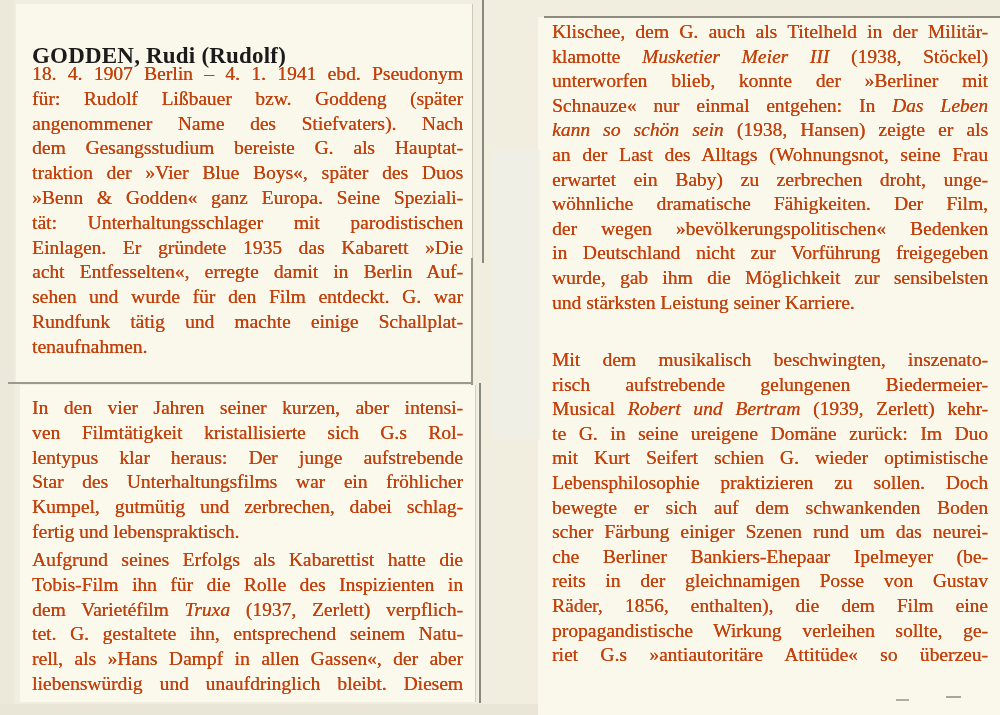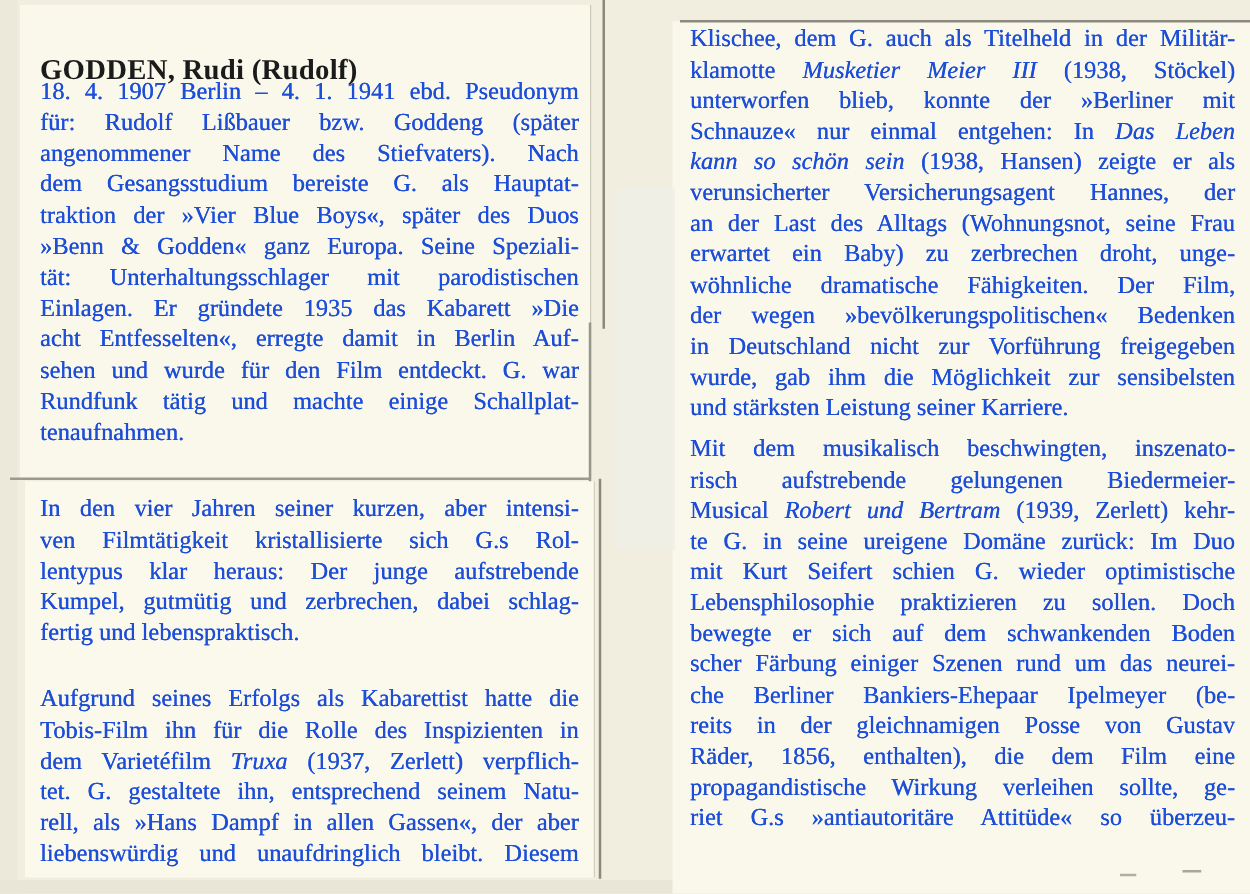--- a/index.html
+++ b/index.html
@@ -34,21 +34,21 @@
 
   
   #headword {
     left: 32px; top: 28px; width: 440px;
     font-size: 23px; font-weight: bold; letter-spacing: .2px;
     white-space: nowrap;
   }
   .para {
     position: absolute;
     font-size: 19.5px;
-    color: #1d4ed8;
+    color: #c2410c;
     text-shadow: 0.25px 0 0 currentColor; 
   }
   .para-left  { left: 32px;  width: 431px; line-height: 24.8px; }
   .para-right { left: 552px; width: 436px; line-height: 24.6px; }
   #para-l1 { top: 62px; }
   #para-l2 { top: 396px; }
   #para-l3 { top: 548px; }
   #para-r1 { top: 20px; }
   #para-r2 { top: 348px; }
   .ln { text-align: justify; text-align-last: justify; }
@@ -87,38 +87,38 @@
     <div class="ln">Einlagen. Er gründete 1935 das Kabarett »Die</div>
     <div class="ln">acht Entfesselten«, erregte damit in Berlin Auf-</div>
     <div class="ln">sehen und wurde für den Film entdeckt. G. war</div>
     <div class="ln">Rundfunk tätig und machte einige Schallplat-</div>
     <div class="ln ln-end">tenaufnahmen.</div>
   </div>
 <div class="para para-left" id="para-l2">
     <div class="ln">In den vier Jahren seiner kurzen, aber intensi-</div>
     <div class="ln">ven Filmtätigkeit kristallisierte sich G.s Rol-</div>
     <div class="ln">lentypus klar heraus: Der junge aufstrebende</div>
+    <div class="ln">Star des Unterhaltungsfilms war ein fröhlicher</div>
     <div class="ln">Kumpel, gutmütig und zerbrechen, dabei schlag-</div>
     <div class="ln ln-end">fertig und lebenspraktisch.</div>
   </div>
 <div class="para para-left" id="para-l3">
     <div class="ln">Aufgrund seines Erfolgs als Kabarettist hatte die</div>
     <div class="ln">Tobis-Film ihn für die Rolle des Inspizienten in</div>
     <div class="ln">dem Varietéfilm <i>Truxa</i> (1937, Zerlett) verpflich-</div>
     <div class="ln">tet. G. gestaltete ihn, entsprechend seinem Natu-</div>
     <div class="ln">rell, als »Hans Dampf in allen Gassen«, der aber</div>
     <div class="ln">liebenswürdig und unaufdringlich bleibt. Diesem</div>
   </div>
 <div class="para para-right" id="para-r1">
     <div class="ln">Klischee, dem G. auch als Titelheld in der Militär-</div>
     <div class="ln">klamotte <i>Musketier Meier III</i> (1938, Stöckel)</div>
     <div class="ln">unterworfen blieb, konnte der »Berliner mit</div>
     <div class="ln">Schnauze« nur einmal entgehen: In <i>Das Leben</i></div>
     <div class="ln"><i>kann so schön sein</i> (1938, Hansen) zeigte er als</div>
-    <div class="ln">verunsicherter Versicherungsagent Hannes, der</div>
     <div class="ln">an der Last des Alltags (Wohnungsnot, seine Frau</div>
     <div class="ln">erwartet ein Baby) zu zerbrechen droht, unge-</div>
     <div class="ln">wöhnliche dramatische Fähigkeiten. Der Film,</div>
     <div class="ln">der wegen »bevölkerungspolitischen« Bedenken</div>
     <div class="ln">in Deutschland nicht zur Vorführung freigegeben</div>
     <div class="ln">wurde, gab ihm die Möglichkeit zur sensibelsten</div>
     <div class="ln ln-end">und stärksten Leistung seiner Karriere.</div>
   </div>
 <div class="para para-right" id="para-r2">
     <div class="ln">Mit dem musikalisch beschwingten, inszenato-</div>

